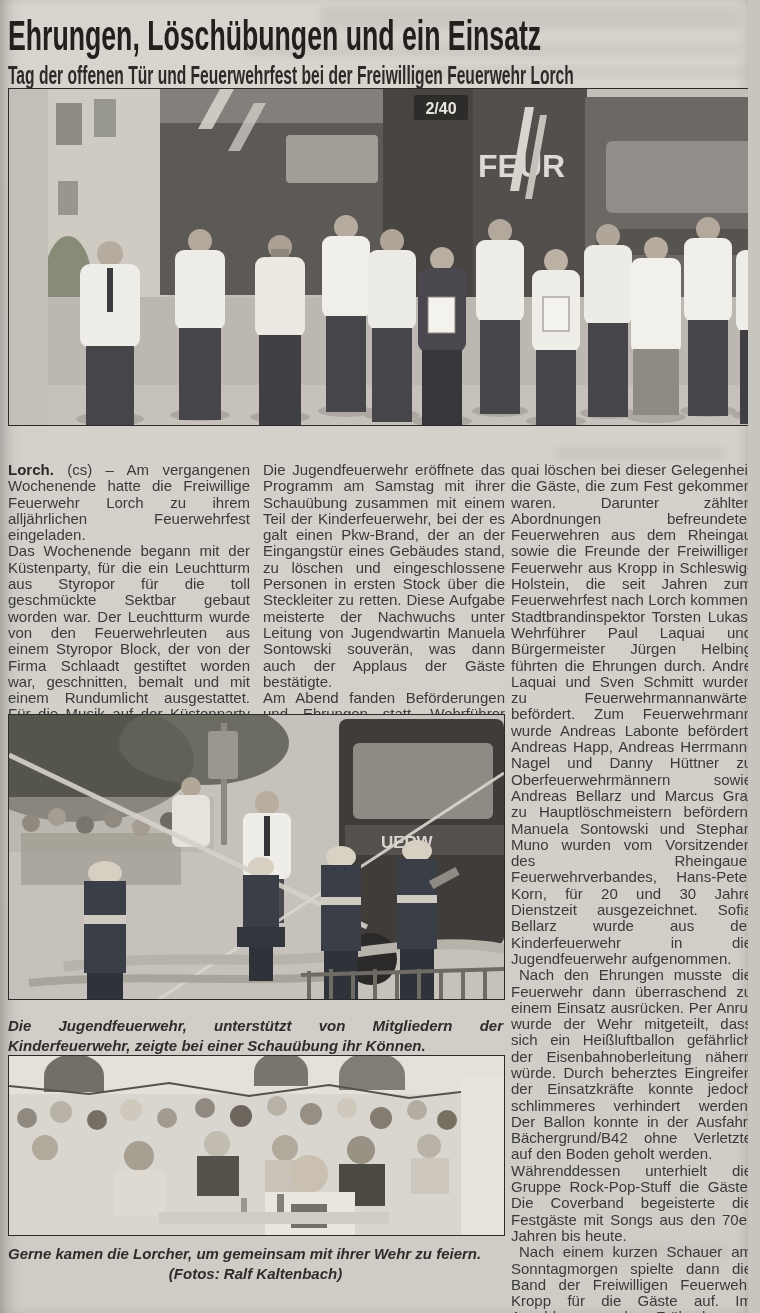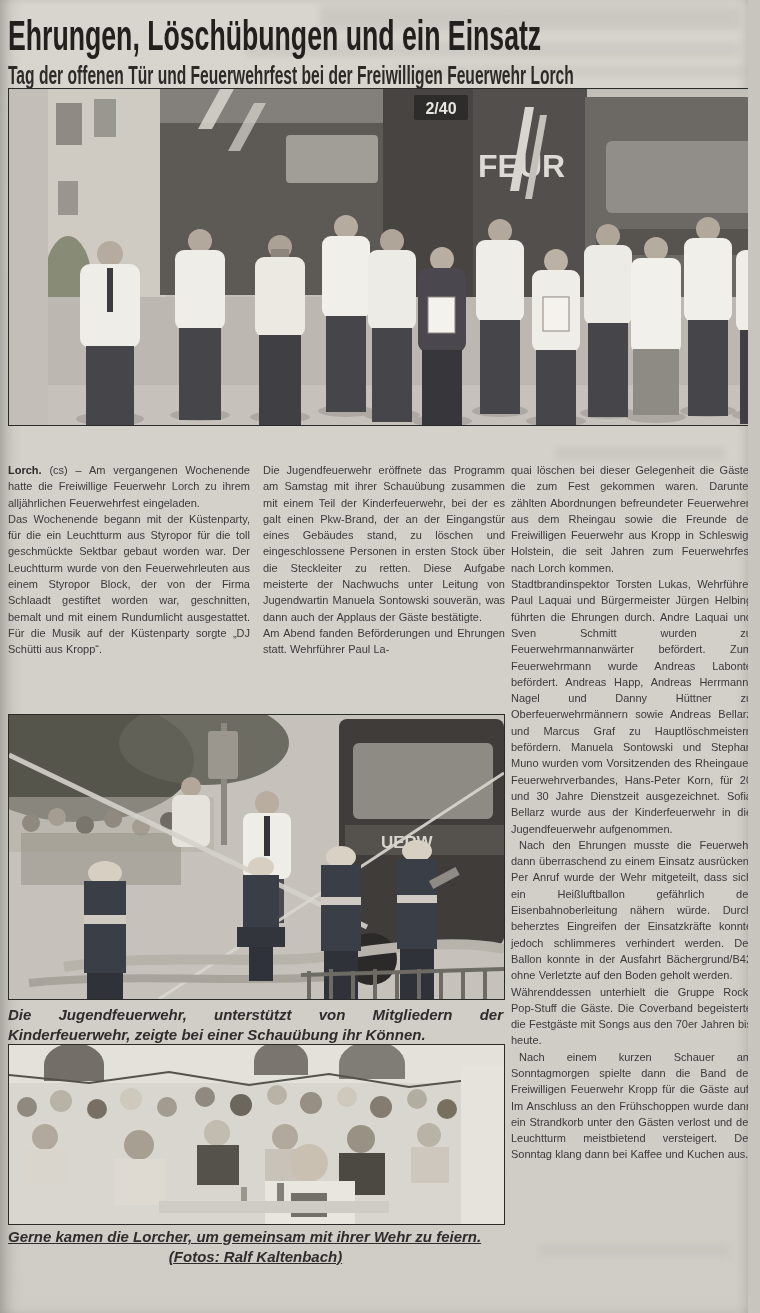--- a/index.html
+++ b/index.html
@@ -23,30 +23,30 @@
   figure.photo{margin:0;border:1px solid #2a2a28;background:#c3bfb8;overflow:hidden;}
   .photo svg{display:block;width:100%;height:100%;}
   .photo1{position:absolute;left:8px;top:88px;width:742px;height:336px;padding-left:39px;}
   .caption{font-style:italic;font-weight:bold;font-size:15px;line-height:19.5px;color:#2e2d2b;margin:0;text-align:justify;}
   .caption1{position:absolute;left:10px;top:434px;width:740px;}
   .body-area{position:absolute;left:8px;top:462px;width:744px;display:flex;gap:6px;}
   .left-region{width:497px;flex:0 0 497px;}
   .two-cols{display:flex;gap:13px;height:252px;overflow:hidden;}
   .col{flex:1;}
   .col p{
-    margin:0;font-size:11px;line-height:16.3px;text-align:justify;
+    margin:0;font-size:15px;line-height:16.3px;text-align:justify;
     hyphens:auto;-webkit-hyphens:auto;word-spacing:.02em;color:#3a3a3a;
   }
   .col p.indent{text-indent:8px;}
   .lead{font-weight:bold;color:#2c2b29;}
   .col3{flex:0 0 241px;width:241px;}
   .photo2{width:495px;height:284px;margin-top:8px;}
   .photo3{width:495px;height:179px;margin-top:26px;}
-  .cap2{margin-top:5px;width:495px;}
-  .cap3{margin-top:2px;width:495px;display:block;text-decoration:underline;}
+  .cap2{margin-top:16px;width:495px;}
+  .cap3{margin-top:8px;width:495px;display:block;}
   .cap3 .credit{display:block;text-align:center;}
 </style>
 </head>
 <body>
 
 <div class="page">
 
   <div class="ghost" style="left:320px;top:6px;width:420px;height:24px;opacity:.10;"></div>
   <div class="ghost" style="left:245px;top:42px;width:495px;height:15px;opacity:.08;"></div>
   <div class="ghost" style="left:395px;top:66px;width:350px;height:11px;opacity:.07;"></div>

